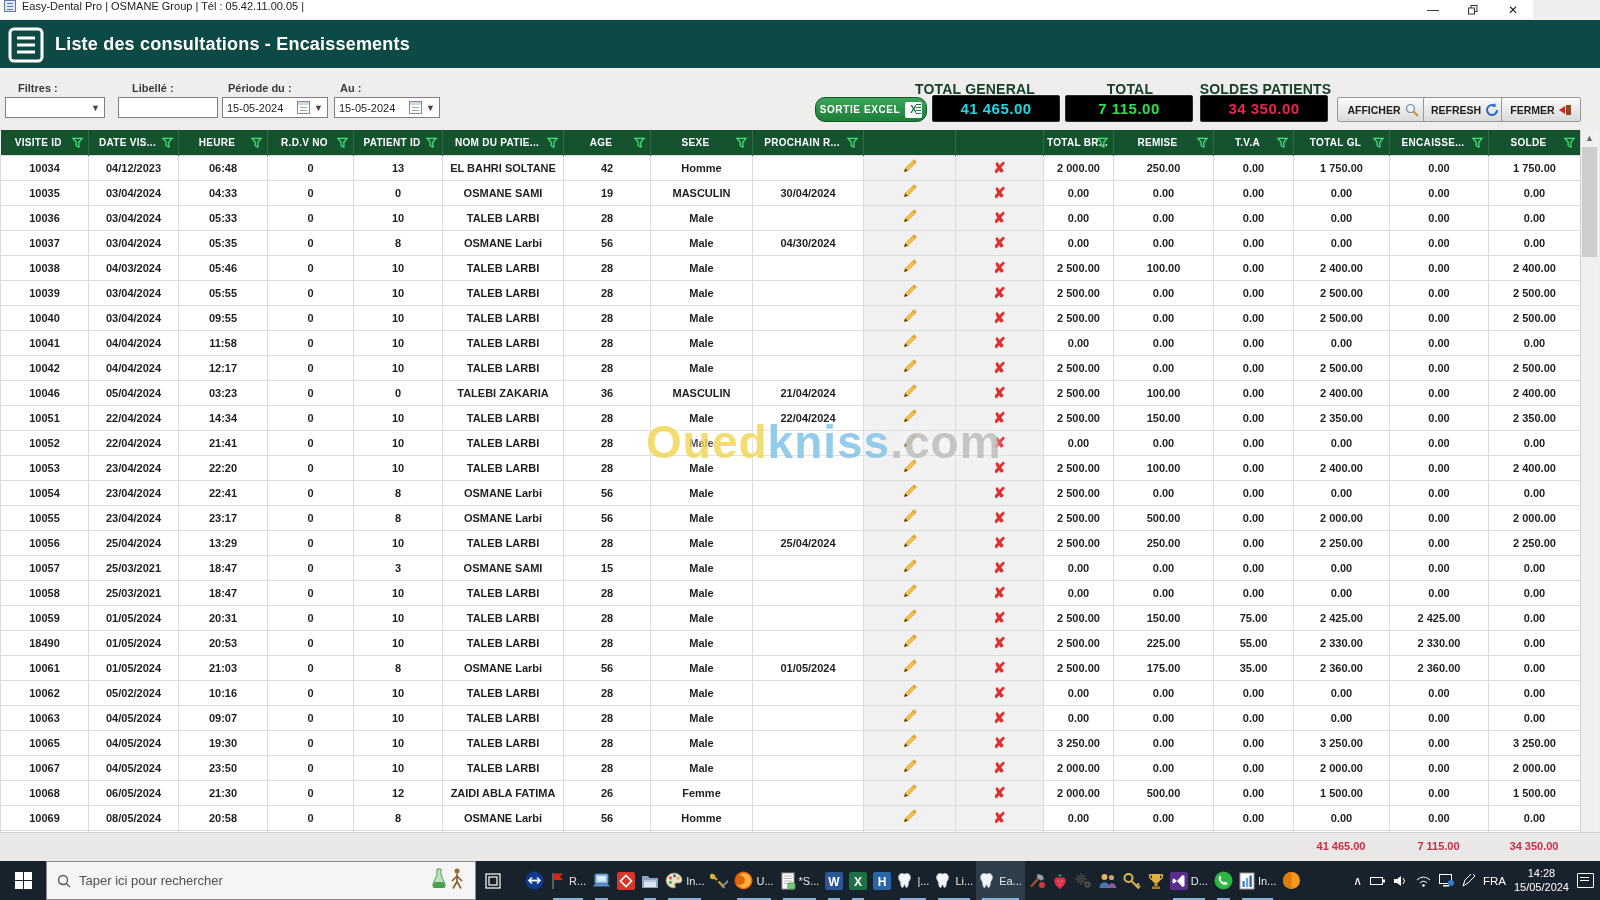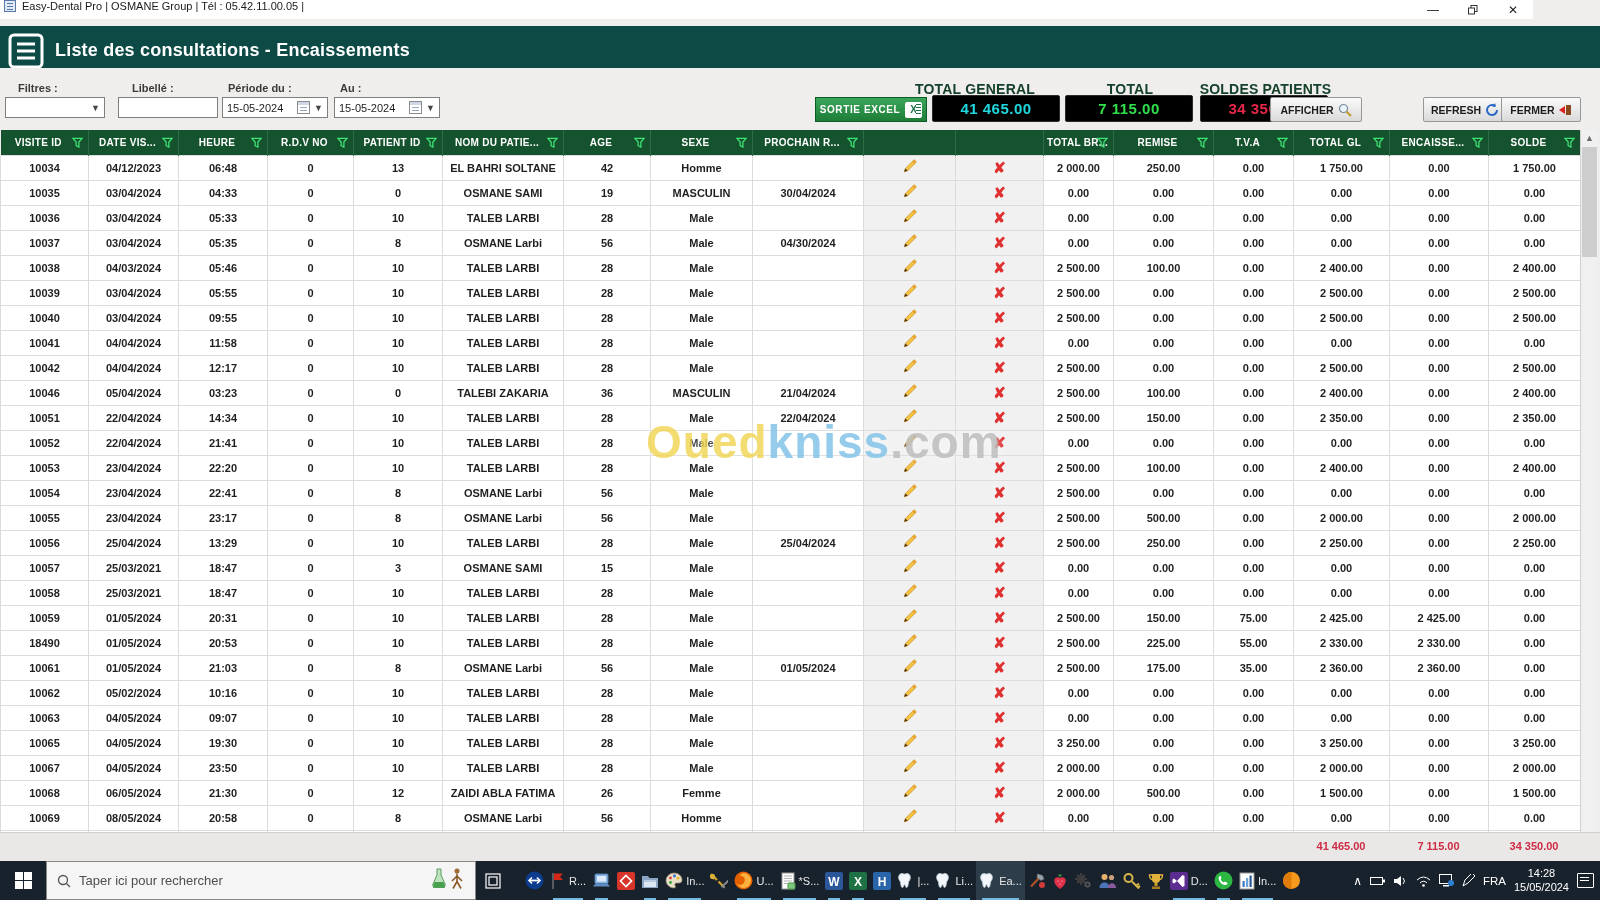--- a/index.html
+++ b/index.html
@@ -5,33 +5,33 @@
 *{margin:0;padding:0;box-sizing:border-box;}
 html,body{width:1600px;height:900px;overflow:hidden;}
 body{font-family:"Liberation Sans",sans-serif;position:relative;background:#efeeed;}
 
 .titlebar{position:absolute;top:0;left:0;width:1533px;height:19px;background:#fff;display:flex;padding-left:4px;font-size:11px;color:#1a1a1a;}
 .tb-appicon{width:12px;height:12px;margin-right:6px;border:1px solid #5b79a8;background:#dfe9f5;position:relative;}
 .tb-appicon:before{content:"";position:absolute;left:2px;top:2px;width:6px;height:1px;background:#5b79a8;box-shadow:0 3px 0 #5b79a8,0 6px 0 #5b79a8;}
 .tb-controls{position:absolute;right:0;top:0;height:19px;display:flex;}
 .tb-btn{width:40px;height:19px;display:flex;align-items:center;justify-content:center;font-size:12px;color:#222;}
 
-.banner{position:absolute;top:26px;left:0;width:1600px;height:49px;background:#0d4a45;display:flex;align-items:center;}
+.banner{position:absolute;top:20px;left:0;width:1600px;height:49px;background:#0d4a45;display:flex;align-items:center;}
 .banner-icon{margin-left:8px;margin-right:11px;}
 .banner-title{color:#fff;font-size:18px;font-weight:700;letter-spacing:.2px;}
 
 .filterbar{position:absolute;top:68px;left:0;width:1600px;height:62px;background:#efeeed;}
 .flabel{position:absolute;font-size:11px;font-weight:700;color:#3a3a3a;top:14px;}
 .finput{position:absolute;top:29px;height:21px;background:#fff;border:1px solid #7f7f7f;font-size:11px;color:#222;display:flex;align-items:center;padding:0 4px;}
 .finput .arrow{margin-left:auto;color:#444;font-size:9px;}
 .calgrid{width:13px;height:13px;border:1px solid #8a8a8a;background:linear-gradient(#cfd8e8 3px,#fff 3px);margin-left:auto;position:relative;}
 .calgrid:before{content:"";position:absolute;left:2px;top:5px;width:7px;height:1px;background:#9aa7bb;box-shadow:0 3px 0 #9aa7bb;}
 .dd-arrow{color:#444;font-size:9px;margin-left:4px;}
 
-.excelbtn{position:absolute;left:815px;top:29px;width:112px;height:25px;background:linear-gradient(#3aa65a,#1d7d37);border:1px solid #0d5c24;display:flex;align-items:center;justify-content:center;color:#fff;font-size:10px;font-weight:700;letter-spacing:.6px;border-radius:0;}
+.excelbtn{position:absolute;left:815px;top:29px;width:112px;height:25px;background:linear-gradient(#3aa65a,#1d7d37);border:1px solid #0d5c24;display:flex;align-items:center;justify-content:center;color:#fff;font-size:10px;font-weight:700;letter-spacing:.6px;border-radius:10px;}
 .xlicon{width:17px;height:16px;background:#fff;border-radius:2px;margin-left:5px;display:flex;align-items:center;justify-content:center;font-size:10px;font-weight:700;color:#1e7145;position:relative;}
 .xlicon:after{content:"";position:absolute;right:1px;top:2px;width:5px;height:11px;background:linear-gradient(#1e7145 1.5px,#fff 1.5px);background-size:100% 3px;}
 .sumlabel{position:absolute;top:13px;font-size:14px;font-weight:700;color:#15402a;text-align:center;letter-spacing:.2px;}
 .sumbox{position:absolute;top:27px;height:27px;background:#000;border:1px solid #2b2b2b;border-radius:2px;display:flex;align-items:center;justify-content:center;font-size:15px;font-weight:700;letter-spacing:.5px;}
 .actbtn{position:absolute;top:29px;height:25px;background:linear-gradient(#fafafa,#dadada);border:1px solid #979797;border-radius:2px;display:flex;align-items:center;justify-content:center;font-size:10.5px;font-weight:700;color:#1c1c1c;gap:4px;}
 
 #grid{position:absolute;top:130px;left:0;width:1580px;}
 table{border-collapse:collapse;table-layout:fixed;width:1580px;padding-left:21px;}
 th{background:#14532d;color:#fff;font-size:10px;font-weight:700;height:25px;border-right:1px solid #2e6b47;position:relative;letter-spacing:.3px;text-align:center;padding:0 15px 0 3px;overflow:hidden;white-space:nowrap;}
 .funnel{position:absolute;right:5px;top:7px;}
@@ -132,21 +132,21 @@
     </div>
   <span class="sumlabel" style="left:1060px;width:140px">TOTAL  ENCAISSEMENTS</span>
   <div class="sumbox" style="left:1065px;width:128px;color:#2ee04c">
       <span>7 115.00</span>
     </div>
   <span class="sumlabel" style="left:1198px;width:135px">SOLDES   PATIENTS</span>
   <div class="sumbox" style="left:1200px;width:128px;color:#e8274a">
       <span>34 350.00</span>
     </div>
 
-  <div class="actbtn" style="left:1270px;width:92px">
+  <div class="actbtn" style="left:1337px;width:92px">
       <span>AFFICHER</span>
       <svg width="14" height="14" viewBox="0 0 14 14">
         <circle cx="5.5" cy="5.5" r="4" fill="#eaf2fa" stroke="#7a8a9a" stroke-width="1.2"></circle>
         <path d="M8.5 8.5 13 13" stroke="#c59a30" stroke-width="2.2"></path>
       </svg>
     </div>
   <div class="actbtn" style="left:1423px;width:84px">
       <span>REFRESH</span>
       <svg width="14" height="14" viewBox="0 0 14 14">
         <path d="M12 7a5 5 0 1 1-2-4" fill="none" stroke="#2a6ac4" stroke-width="2"></path>

